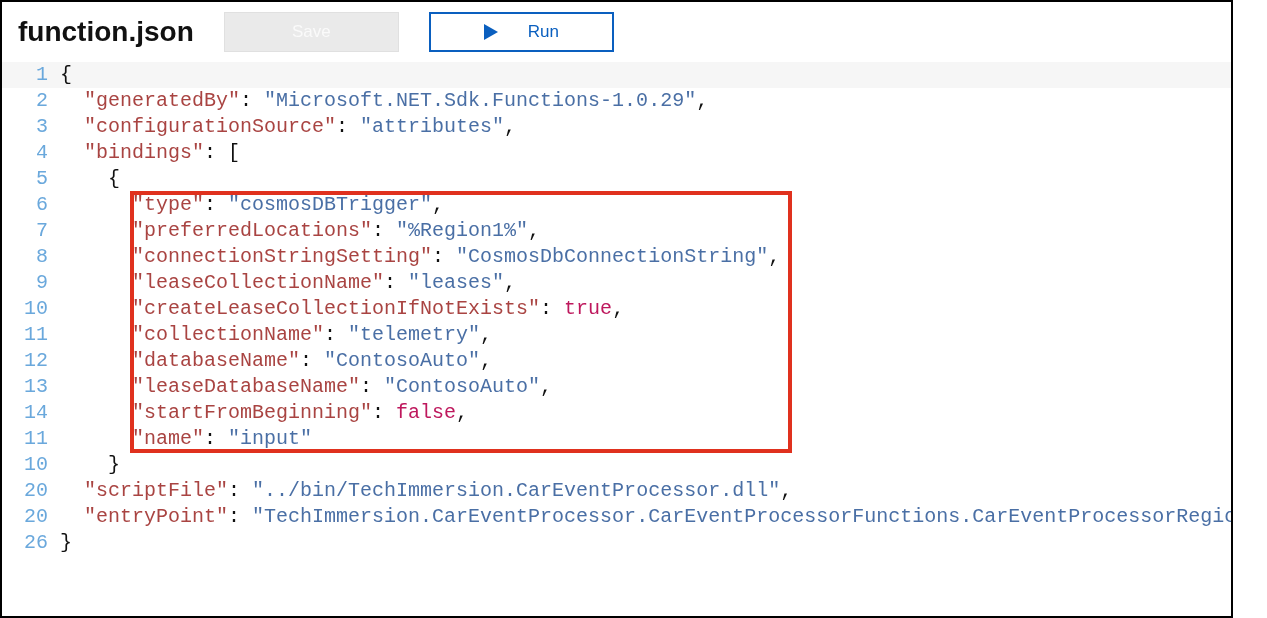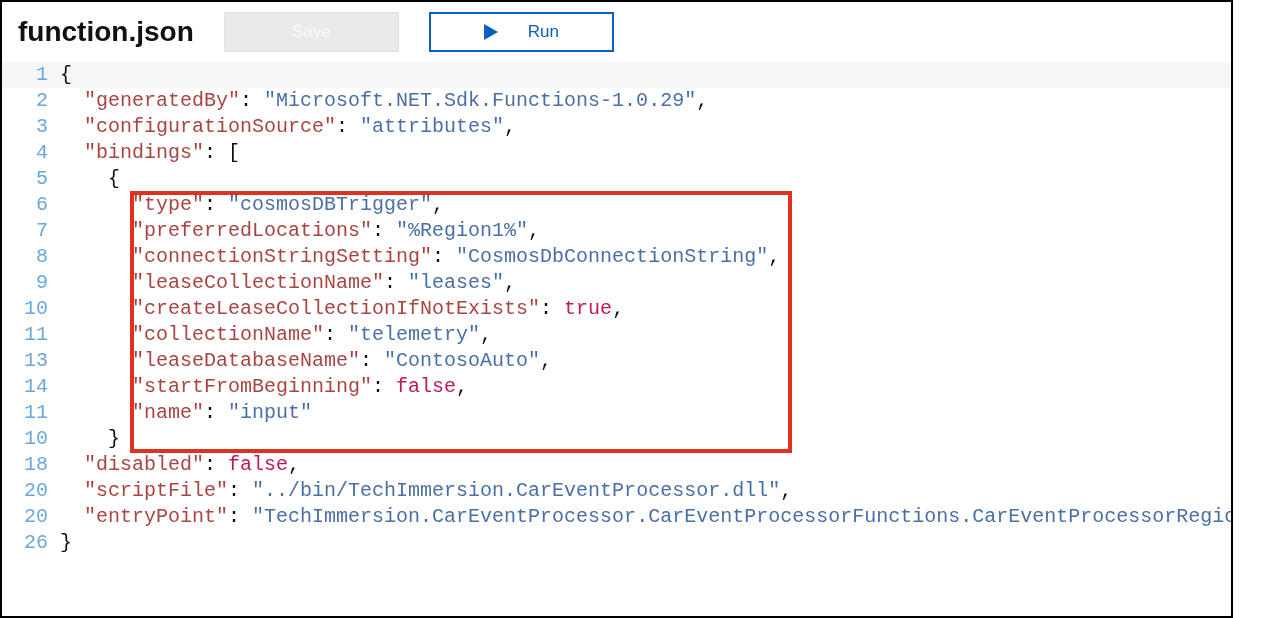--- a/index.html
+++ b/index.html
@@ -153,20 +153,24 @@
     <div class="line">
       <span class="gutter">10</span>
       <span class="code">      <span class="k">"createLeaseCollectionIfNotExists"</span><span class="p">: </span><span class="lit">true</span><span class="p">,</span></span>
     </div>
 
     <div class="line">
       <span class="gutter">11</span>
       <span class="code">      <span class="k">"collectionName"</span><span class="p">: </span><span class="s">"telemetry"</span><span class="p">,</span></span>
     </div>
 
+    <div class="line">
+      <span class="gutter">12</span>
+      <span class="code">      <span class="k">"databaseName"</span><span class="p">: </span><span class="s">"ContosoAuto"</span><span class="p">,</span></span>
+    </div>
 
     <div class="line">
       <span class="gutter">13</span>
       <span class="code">      <span class="k">"leaseDatabaseName"</span><span class="p">: </span><span class="s">"ContosoAuto"</span><span class="p">,</span></span>
     </div>
 
     <div class="line">
       <span class="gutter">14</span>
       <span class="code">      <span class="k">"startFromBeginning"</span><span class="p">: </span><span class="lit">false</span><span class="p">,</span></span>
     </div>
@@ -175,24 +179,20 @@
       <span class="gutter">11</span>
       <span class="code">      <span class="k">"name"</span><span class="p">: </span><span class="s">"input"</span></span>
     </div>
 
     <div class="line">
       <span class="gutter">10</span>
       <span class="code">    <span class="p">}</span></span>
     </div>
 
 
-    <div class="line">
-      <span class="gutter">18</span>
-      <span class="code">  <span class="k">"disabled"</span><span class="p">: </span><span class="lit">false</span><span class="p">,</span></span>
-    </div>
 
     <div class="line">
       <span class="gutter">20</span>
       <span class="code">  <span class="k">"scriptFile"</span><span class="p">: </span><span class="s">"../bin/TechImmersion.CarEventProcessor.dll"</span><span class="p">,</span></span>
     </div>
 
     <div class="line">
       <span class="gutter">20</span>
       <span class="code">  <span class="k">"entryPoint"</span><span class="p">: </span><span class="s">"TechImmersion.CarEventProcessor.CarEventProcessorFunctions.CarEventProcessorRegion1"</span></span>
     </div>

